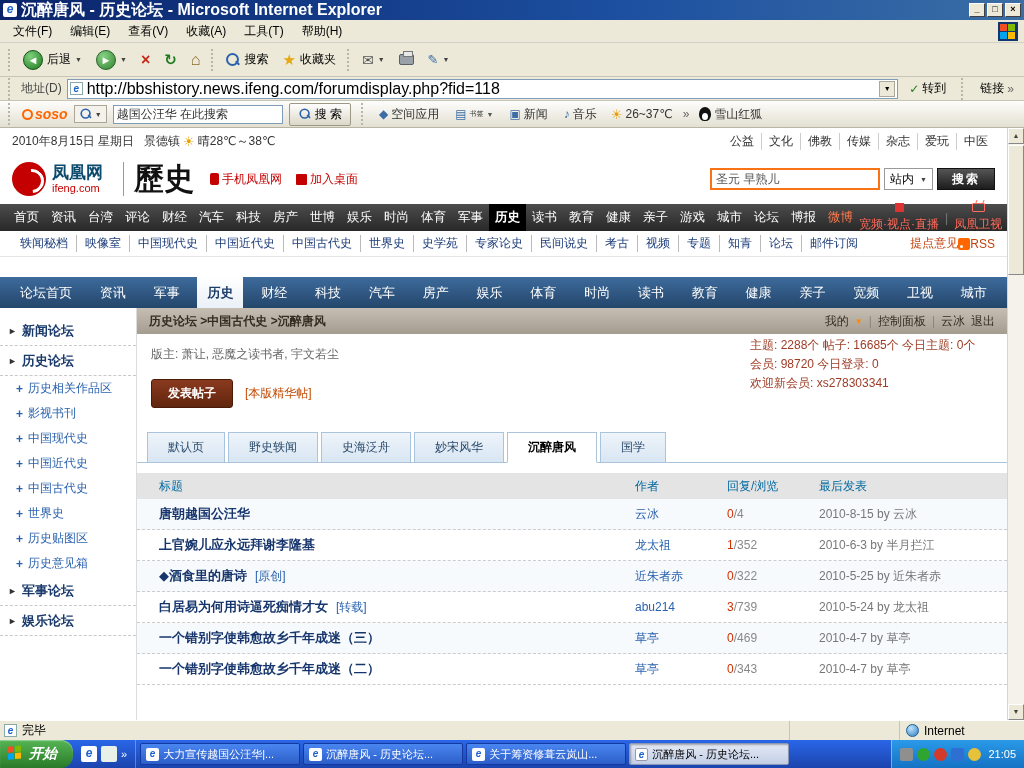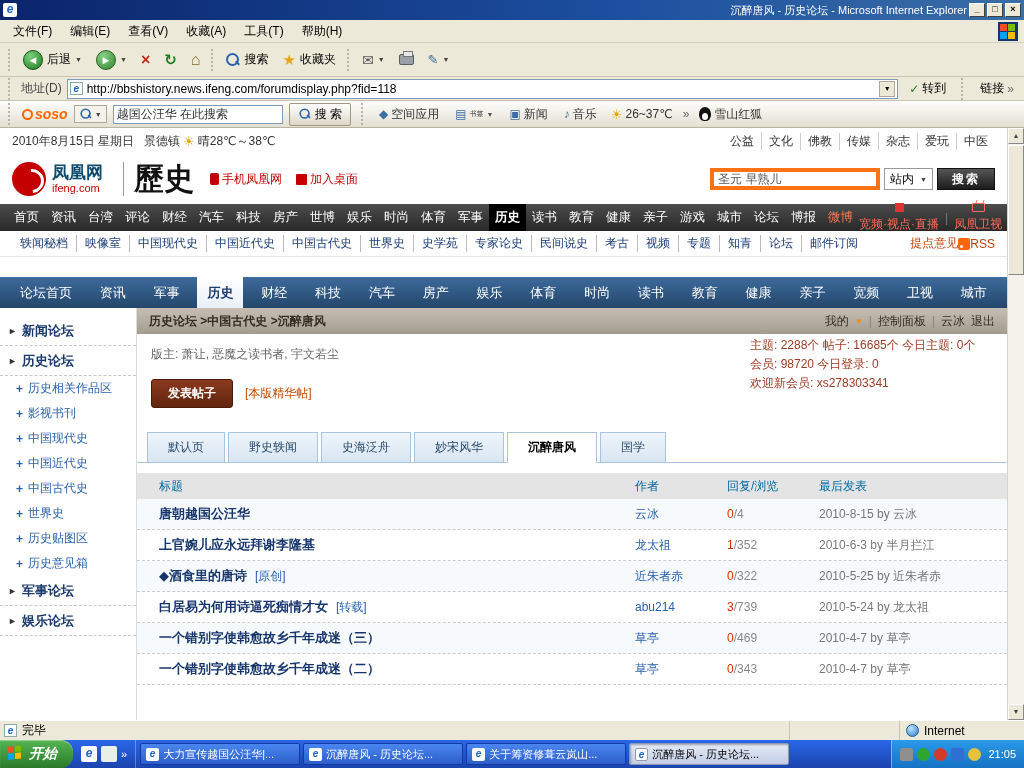--- a/index.html
+++ b/index.html
@@ -3,21 +3,21 @@
 <meta charset="utf-8">
 <style>
   * { margin:0; padding:0; box-sizing:border-box; }
   html,body { width:1024px; height:768px; overflow:hidden; }
   body { font-family:"Liberation Sans","DejaVu Sans",sans-serif; font-size:12px; color:#000; background:#ece9d8; }
   .window { width:1024px; height:768px; display:flex; flex-direction:column; }
 
   
   .titlebar { height:20px; background:linear-gradient(to right,#0a246a,#1c4fa0 60%,#3a6ea5); color:#fff; display:flex; align-items:center; padding:0 3px; flex:0 0 auto; }
   .title-icon { width:14px; height:14px; background:#fff; color:#1c63c9; font-weight:bold; font-style:italic; font-size:12px; line-height:13px; text-align:center; border-radius:2px; margin-right:4px; }
-  .title-text { font-weight:normal; font-size:11px; flex:1; white-space:nowrap; overflow:hidden;text-align:right; }
+  .title-text { font-weight:bold; font-size:16px; flex:1; white-space:nowrap; overflow:hidden; }
   .tb-btn { width:16px; height:14px; margin-left:2px; background:#ece9d8; border:1px solid #fff; border-right-color:#404040; border-bottom-color:#404040; color:#000; font-size:9px; line-height:11px; text-align:center; font-weight:bold; }
 
   
   .menubar { height:23px; background:#ece9d8; border-bottom:1px solid #d4d0c8; display:flex; align-items:center; padding:0 4px; flex:0 0 auto; }
   .menu-item { padding:2px 9px; }
   .win-logo { width:20px; height:19px; background:#12356e; display:grid; grid-template-columns:7px 7px; grid-template-rows:7px 7px; gap:1px; padding:2px; }
   .win-logo i { display:block; }
   .win-logo i:nth-child(1){background:#f25022;} .win-logo i:nth-child(2){background:#7fba00;}
   .win-logo i:nth-child(3){background:#00a4ef;} .win-logo i:nth-child(4){background:#ffb900;}
 
@@ -41,21 +41,21 @@
   .printer::before { content:""; position:absolute; left:3px; top:-4px; width:8px; height:4px; background:#e8e8e8; border:1px solid #777; }
   .edit-g { color:#3c6ea5; font-size:13px; }
   .caret { font-size:7px; color:#444; }
   .tlabel { font-size:12px; }
 
   
   .addressbar { height:24px; background:#ece9d8; border-bottom:1px solid #c8c4b8; display:flex; align-items:center; padding:0 4px; gap:5px; flex:0 0 auto; }
   .addr-label { color:#444; }
   .addr-box { flex:1; height:20px; background:#fff; border:1px solid #7f9db9; display:flex; align-items:center; padding:0 2px; gap:4px; }
   .page-ico { width:13px; height:13px; background:#fff; border:1px solid #8aa; color:#1c63c9; font-weight:bold; font-style:italic; font-size:10px; line-height:11px; text-align:center; }
-  .addr-url { flex:1; white-space:nowrap; overflow:hidden; font-size:12px; }
+  .addr-url { flex:1; white-space:nowrap; overflow:hidden; font-size:16px; }
   .addr-drop { width:16px; height:16px; background:#ece9d8; border:1px solid #aca899; text-align:center; font-size:7px; line-height:14px; }
   .go-btn,.links-btn { display:flex; align-items:center; gap:3px; padding:2px 6px; }
   .go-check { color:#1e7a1e; font-weight:bold; }
   .chev { color:#666; }
 
   
   .sosobar { height:27px; background:linear-gradient(#fdfdfb,#e3e0d2); border-bottom:1px solid #b8b4a4; display:flex; align-items:center; padding:0 4px; gap:6px; flex:0 0 auto; }
   .soso-logo { font-weight:bold; font-style:italic; font-size:14px; color:#f60; display:flex; align-items:center; gap:2px; }
   .soso-dot { width:11px; height:11px; border-radius:50%; border:2px solid #f60; display:inline-block; }
   .soso-scope { display:flex; align-items:center; gap:2px; padding:1px 4px; border:1px solid #aca899; background:#f4f2ea; }
@@ -90,21 +90,21 @@
   .logo-circle::after { content:""; position:absolute; left:8px; top:7px; width:18px; height:18px; border-radius:50%; border:3px solid #fff; border-left-color:transparent; border-bottom-color:transparent; transform:rotate(40deg); }
   .brand { line-height:1.1; margin-right:10px; }
   .brand .cn { color:#0c4a6e; font-weight:bold; font-size:17px; }
   .brand .en { color:#c40000; font-size:11px; }
   .brand-div { width:1px; height:34px; background:#999; margin:0 10px; }
   .channel { font-family:"Liberation Serif","DejaVu Serif",serif; font-size:30px; font-weight:bold; color:#111; margin-right:16px; }
   .red-link { color:#c40000; display:flex; align-items:center; gap:3px; margin-right:14px; }
   .red-ico { width:9px; height:12px; background:#c40000; border-radius:2px; }
   .red-ico.sq { width:11px; height:11px; border-radius:1px; }
   .p-header .spacer { flex:1; }
-  .hd-search { width:170px; height:22px; border:4px solid #f97316; color:#555; font-size:12px; padding:0 4px; font-family:inherit; }
+  .hd-search { width:170px; height:22px; border:2px solid #f97316; color:#555; font-size:12px; padding:0 4px; font-family:inherit; }
   .hd-scope { height:22px; border:1px solid #999; background:#fff; display:flex; align-items:center; gap:6px; padding:0 5px; margin-left:4px; }
   .hd-btn { height:22px; margin-left:4px; background:linear-gradient(#555,#1c1c1c); color:#fff; padding:0 14px; display:flex; align-items:center; font-weight:bold; letter-spacing:2px; border:1px solid #111; }
 
   
   .mainnav { height:27px; background:linear-gradient(#4c4c4c,#282828); display:flex; align-items:center; padding:0 8px; color:#fff; }
   .mn-item { padding:0 6px; line-height:27px; font-size:12.5px; white-space:nowrap; }
   .mn-item.active { background:#000; font-weight:bold; }
   .mn-item.hot { color:#ff7a4d; }
   .mainnav .spacer { flex:1; }
   .mn-right { display:flex; align-items:center; gap:4px; color:#ff6a5a; white-space:nowrap;flex-direction:column; }

